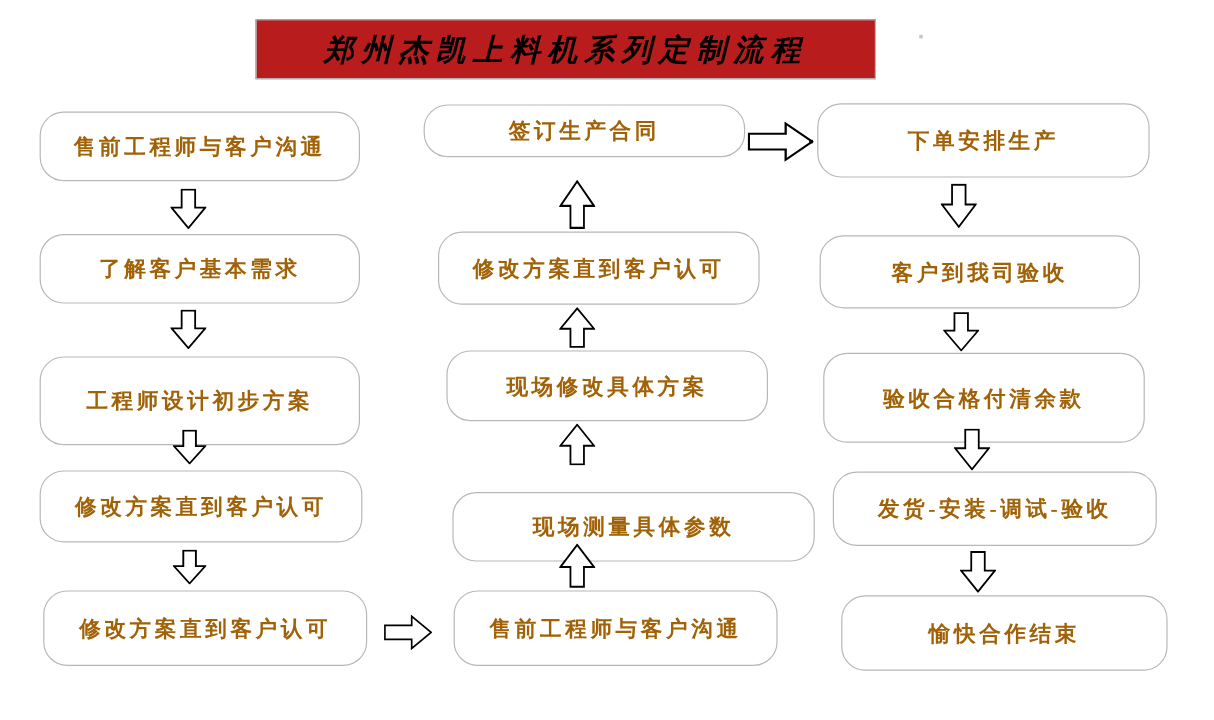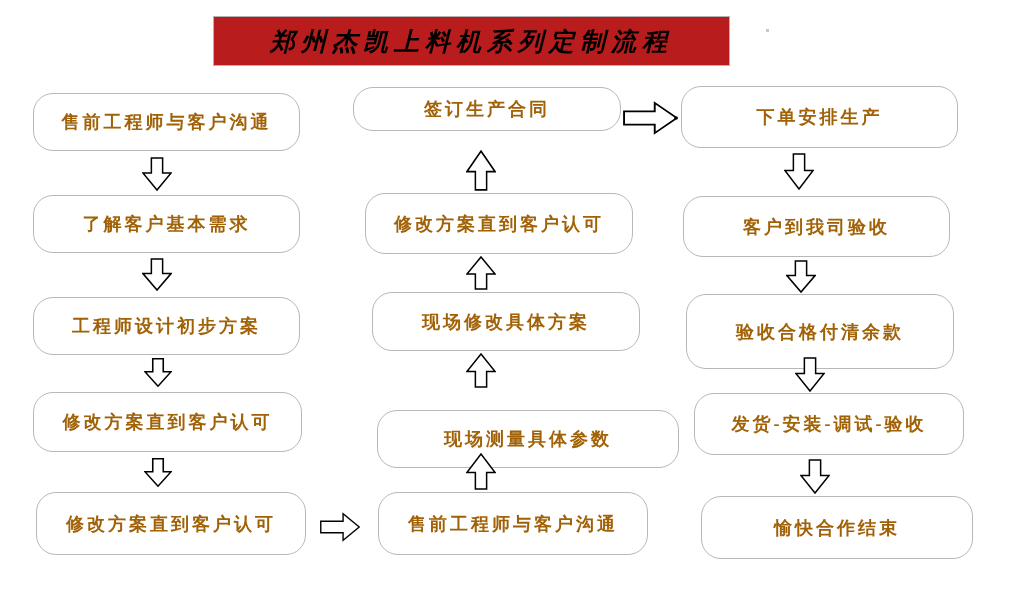--- a/index.html
+++ b/index.html
@@ -29,21 +29,21 @@
 </head>
 <body>
 
 <div class="canvas">
 
   <div class="title-box">郑州杰凯上料机系列定制流程</div>
   <div class="artifact-dot"></div>
 
   <div class="box" style="left:33px;top:93px;width:267px;height:58px">售前工程师与客户沟通</div>
   <div class="box" style="left:33px;top:195px;width:267px;height:58px">了解客户基本需求</div>
-  <div class="box" style="left:33px;top:297px;width:267px;height:58px">工程师设计初步方案</div>
+  <div class="box" style="left:33px;top:297px;width:267px;height:74px">工程师设计初步方案</div>
   <div class="box" style="left:33px;top:392px;width:269px;height:60px">修改方案直到客户认可</div>
   <div class="box" style="left:36px;top:492px;width:270px;height:63px">修改方案直到客户认可</div>
 
   <svg class="arr" style="left:142px;top:157px;width:30px;height:34px" viewBox="0 0 32 36" preserveAspectRatio="none">
       <polygon points="10,1 22,1 22,17 31,17 16,35 1,17 10,17" fill="#fff" stroke="#000" stroke-width="1.6"></polygon>
     </svg>
   <svg class="arr" style="left:142px;top:258px;width:30px;height:33px" viewBox="0 0 32 36" preserveAspectRatio="none">
       <polygon points="10,1 22,1 22,17 31,17 16,35 1,17 10,17" fill="#fff" stroke="#000" stroke-width="1.6"></polygon>
     </svg>
   <svg class="arr" style="left:144px;top:358px;width:28px;height:29px" viewBox="0 0 32 36" preserveAspectRatio="none">

